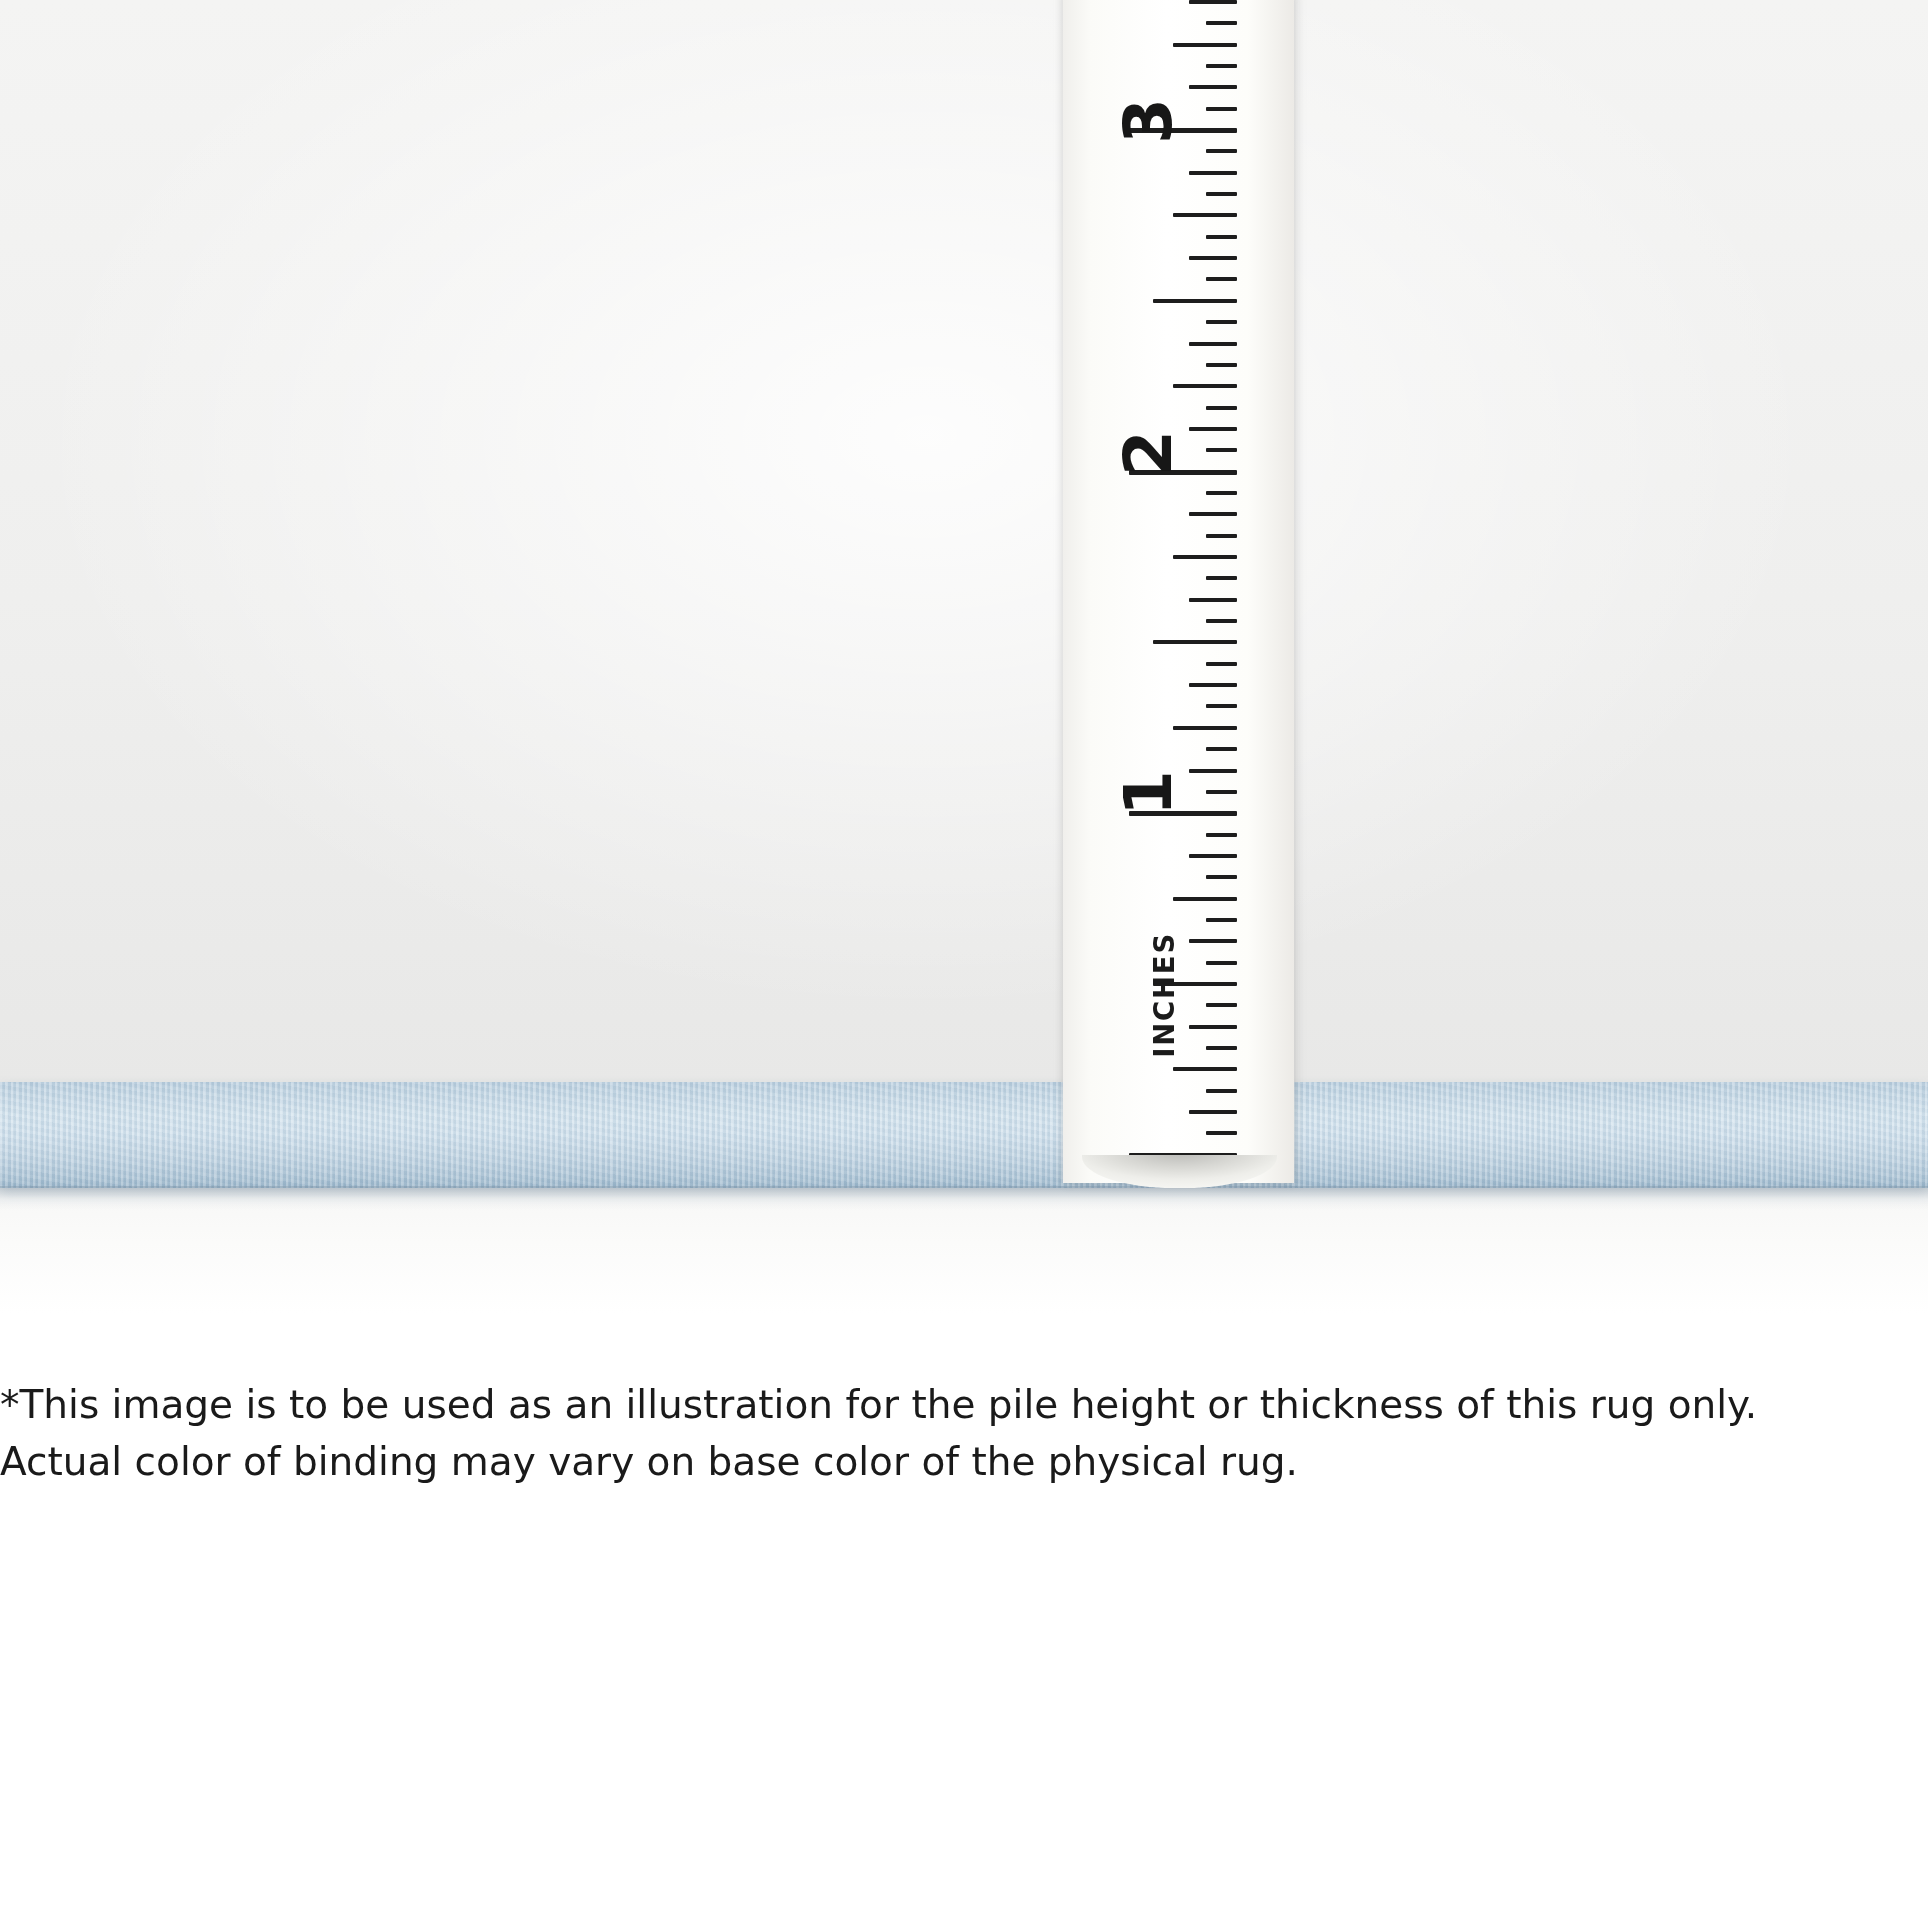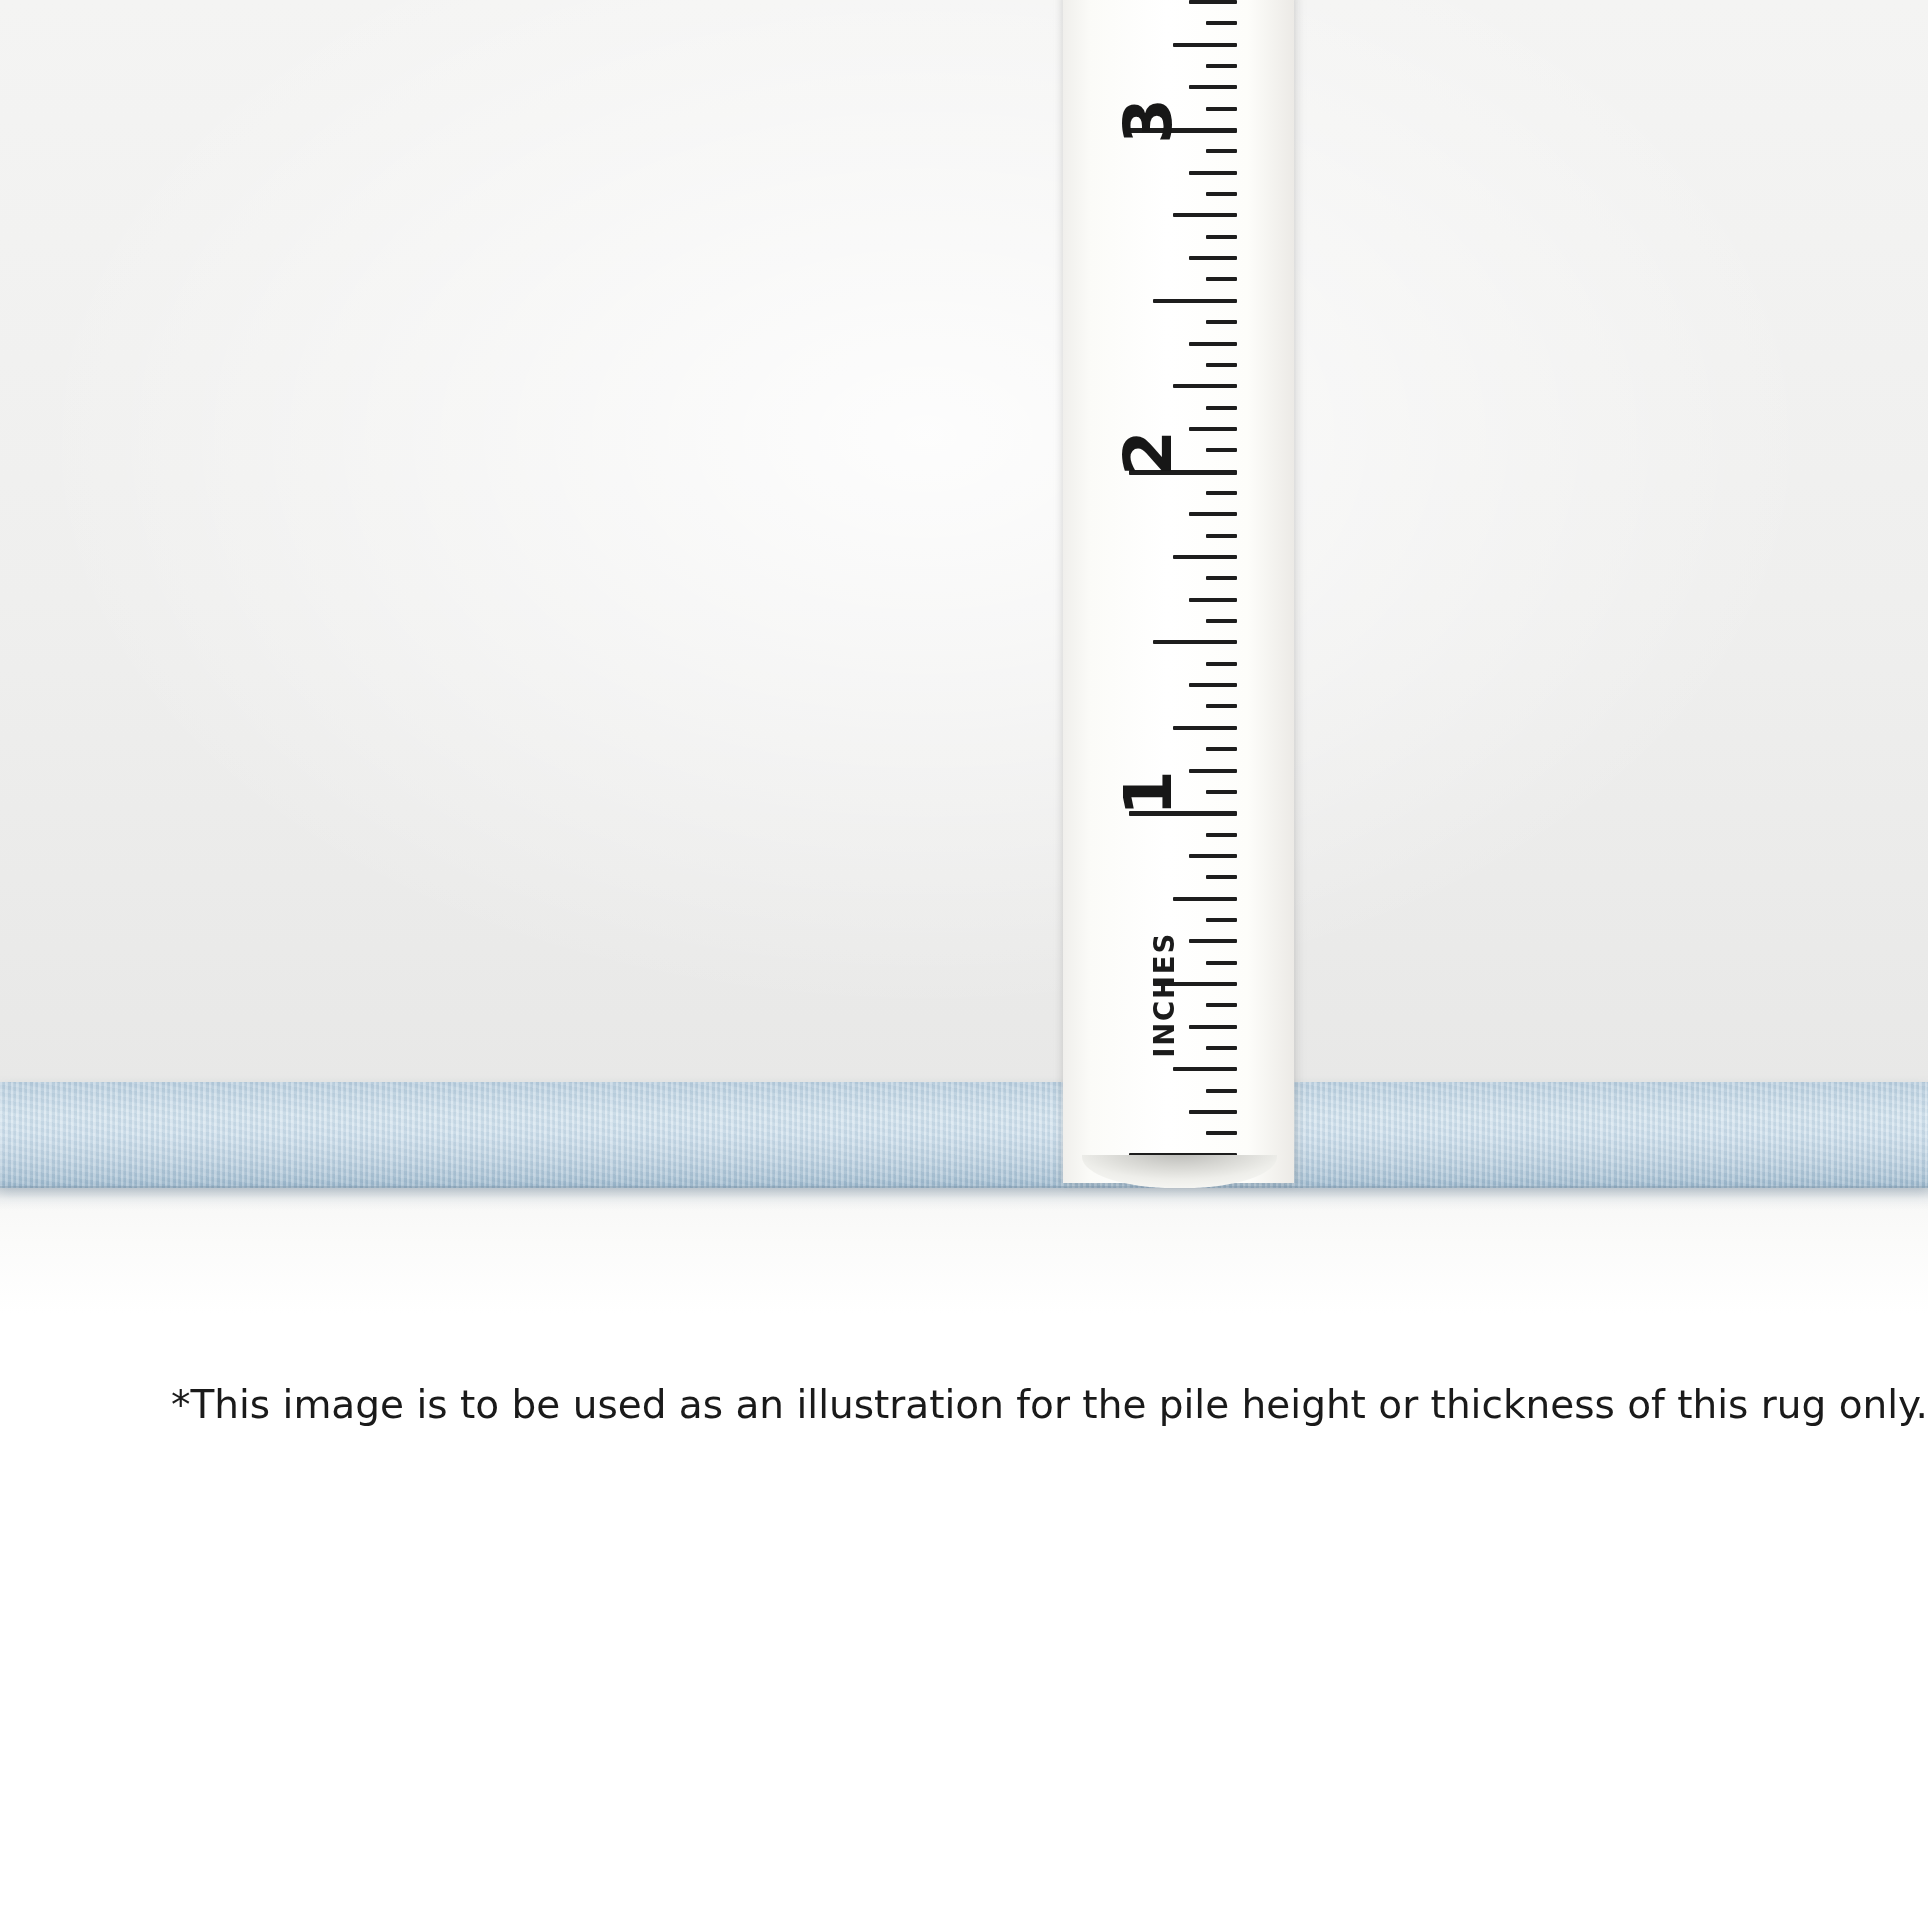--- a/index.html
+++ b/index.html
@@ -155,21 +155,21 @@
     transform-origin: 100% 50%;
     white-space: nowrap;
   }
 
   
   .caption {
     position: absolute;
     left: 0;
     top: 1377px;
     width: 1928px;
-    text-align: right;
+    text-align: left;
     color: #1a1a1a;
     font-family: "DejaVu Sans", sans-serif;
     font-size: 39px;
     line-height: 1.45;
     font-weight: 400;
   }
   .caption .line { display: block; }
 </style>
 </head>
 <body>
@@ -246,16 +246,17 @@
       <div class="num" style="top: 404px;">2</div>
       <div class="num" style="top: 744px;">1</div>
 
       <div class="inches-label" style="top: 923px;">INCHES</div>
     </div>
     <div class="ruler-tip"></div>
   </div>
 
   <div class="caption">
     <span class="line">*This image is to be used as an illustration for the pile height or thickness of this rug only.</span>
+    <span class="line">Actual color of binding may vary on base color of the physical rug.</span>
   </div>
 
 </div>
 
 
 </body></html>

